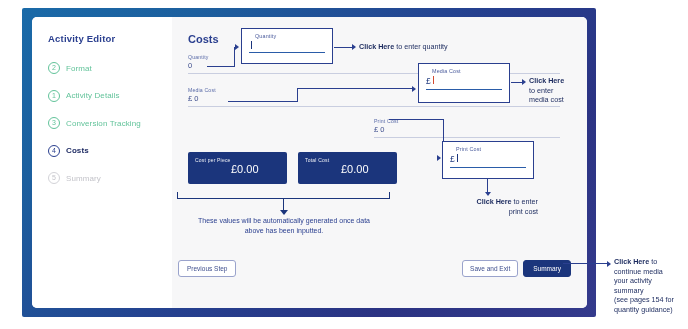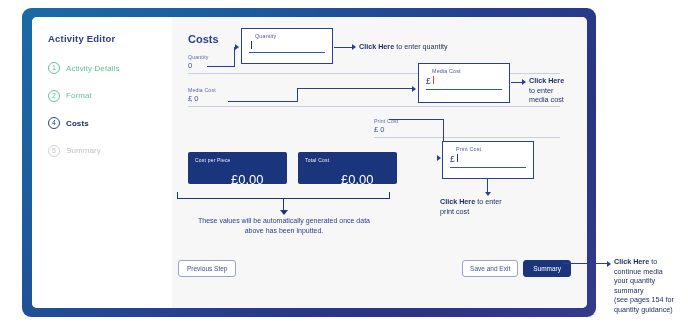--- a/index.html
+++ b/index.html
@@ -9,21 +9,21 @@
     font-family: "Liberation Sans", sans-serif;
     overflow: hidden;
   }
   .page { position: relative; width: 688px; height: 329px; }
 
   
   .frame {
     position: absolute;
     left: 22px; top: 8px;
     width: 574px; height: 309px;
-    border-radius: 9px;
+    border-radius: 2px;
     background: linear-gradient(135deg, #1a6aa8 0%, #1c5f9e 20%, #25408f 52%, #2b3383 75%, #343a8c 100%);
     padding: 9px 9px 9px 10px;
   }
   .frame-inner {
     position: relative;
     width: 100%; height: 100%;
     border-radius: 5px;
     background: #f7f7f8;
     overflow: hidden;
     display: flex;
@@ -104,21 +104,21 @@
   
   .cards { display: flex; gap: 11px; margin-top: 14px; }
   .card {
     width: 99px; height: 32px;
     background: #1b357c;
     border-radius: 2px;
     padding: 5px 7px 0 7px;
     color: #ffffff;
   }
   .card-label { font-size: 5px; letter-spacing: .2px; opacity: .92; }
-  .card-value { font-size: 13px; margin-top: 9px; padding-left: 36px; }
+  .card-value { font-size: 11px; margin-top: 0; padding-left: 36px; }
 
   
   .bracket {
     position: absolute;
     left: 5px; top: 175px;
     width: 213px; height: 7px;
     border-left: 1.4px solid #1b357c;
     border-bottom: 1.4px solid #1b357c;
     border-right: 1.4px solid #1b357c;
   }
@@ -242,26 +242,30 @@
 
 <div class="page">
 
   <div class="frame">
     <div class="frame-inner">
 
       <aside class="sidebar">
         <div class="sidebar-title">Activity Editor</div>
 
         <div class="step">
+          <span class="step-num">2</span>
+          <span class="step-label">Format</span>
+        </div>
+        <div class="step">
           <span class="step-num">1</span>
           <span class="step-label">Activity Details</span>
         </div>
         <div class="step">
-          <span class="step-num">2</span>
-          <span class="step-label">Format</span>
+          <span class="step-num">3</span>
+          <span class="step-label">Conversion Tracking</span>
         </div>
         <div class="step current">
           <span class="step-num">4</span>
           <span class="step-label">Costs</span>
         </div>
         <div class="step muted">
           <span class="step-num">5</span>
           <span class="step-label">Summary</span>
         </div>
       </aside>
@@ -365,30 +369,30 @@
     <div class="callout" style="left:442px; top:141px; width:92px; height:38px;">
       <div class="c-label">Print Cost</div>
       <div class="c-input">
         <span>£</span>
           <span class="caret"></span>
       </div>
     </div>
 
     <div class="ln" style="left:487px; top:179px; width:1.4px; height:14px;"></div>
     <div class="arrow-d" style="left:484.5px; top:192px;"></div>
-    <div class="anno" style="left:440px; top:197px; width:98px; text-align:left;">
+    <div class="anno" style="left:440px; top:197px; width:98px; text-align:right;">
       <b>Click Here</b><span> to enter</span><br>
       <span>print cost</span>
     </div>
 
     <div class="ln" style="left:563px; top:263px; width:45px; height:1.4px;"></div>
     <div class="arrow-r" style="left:607px; top:260.5px;"></div>
     <div class="anno" style="left:614px; top:257px; width:76px;">
       <b>Click Here</b><span> to</span><br>
       <span>continue media</span><br>
-      <span>your quantity</span><br>
+      <span>your activity</span><br>
       <span>summary</span><br>
       <span>(see pages 154 for</span><br>
       <span>quantity guidance)</span>
     </div>
 
   </div>
 </div>
 
 </body></html>

